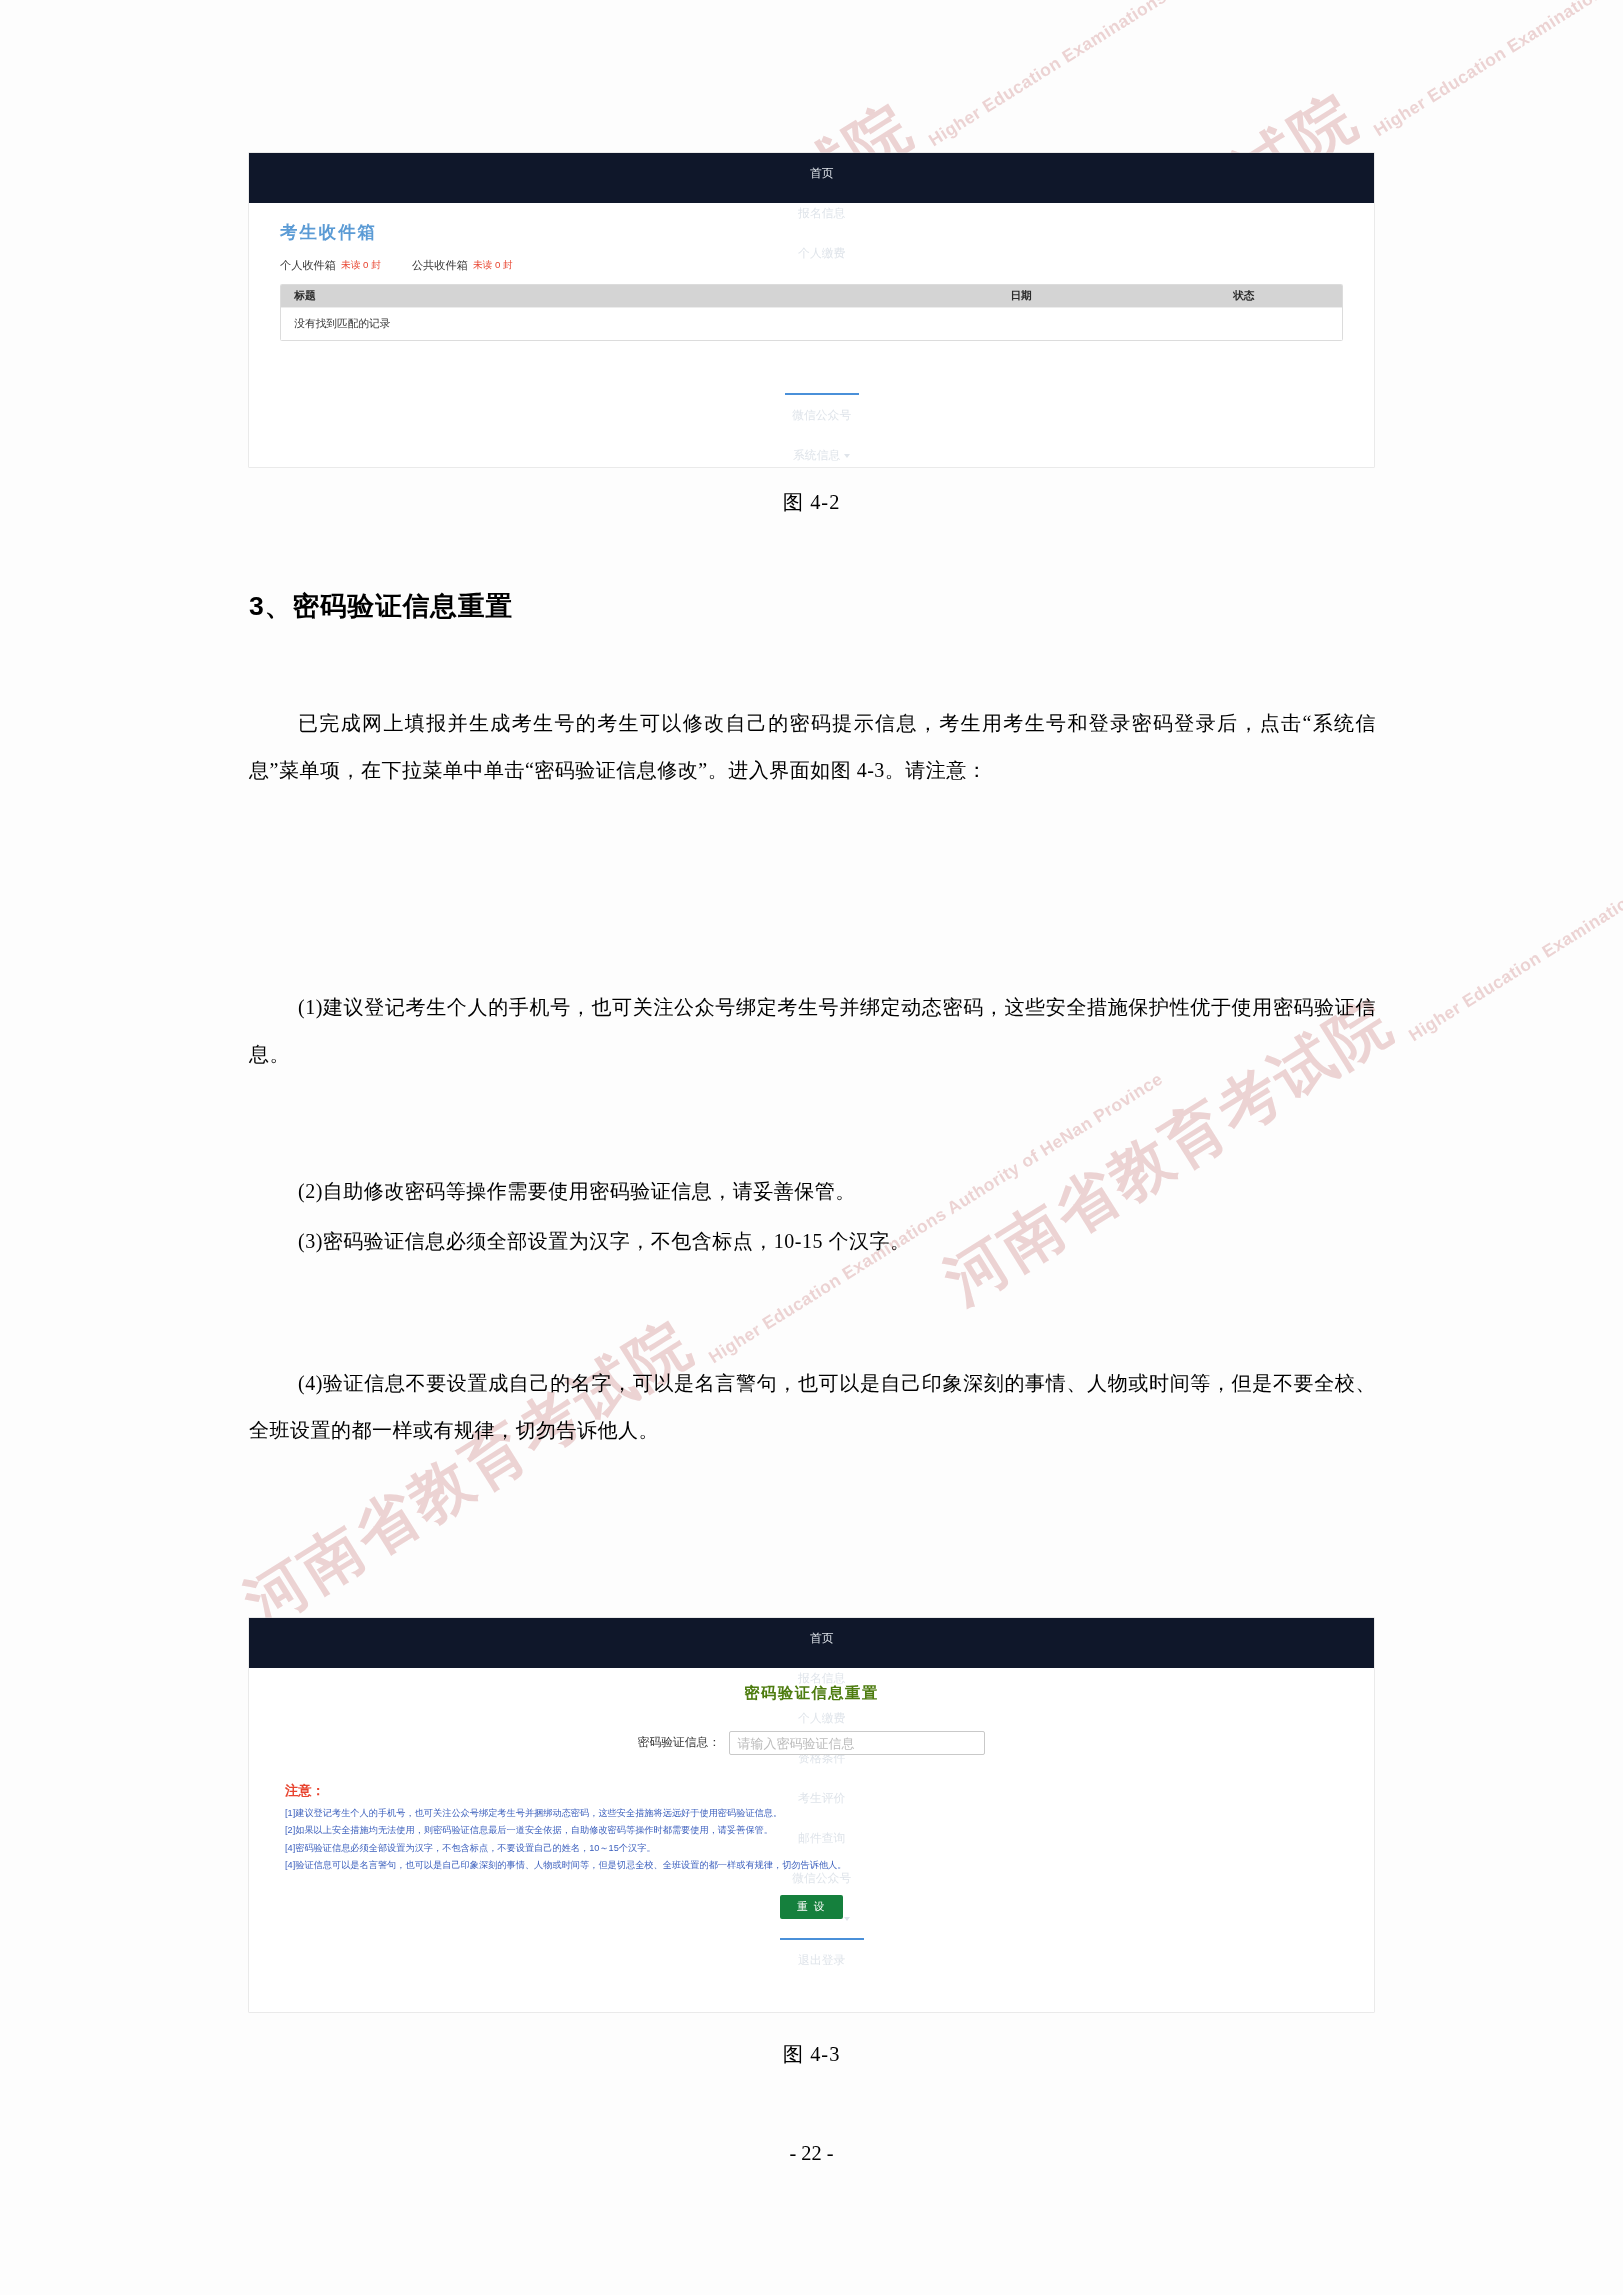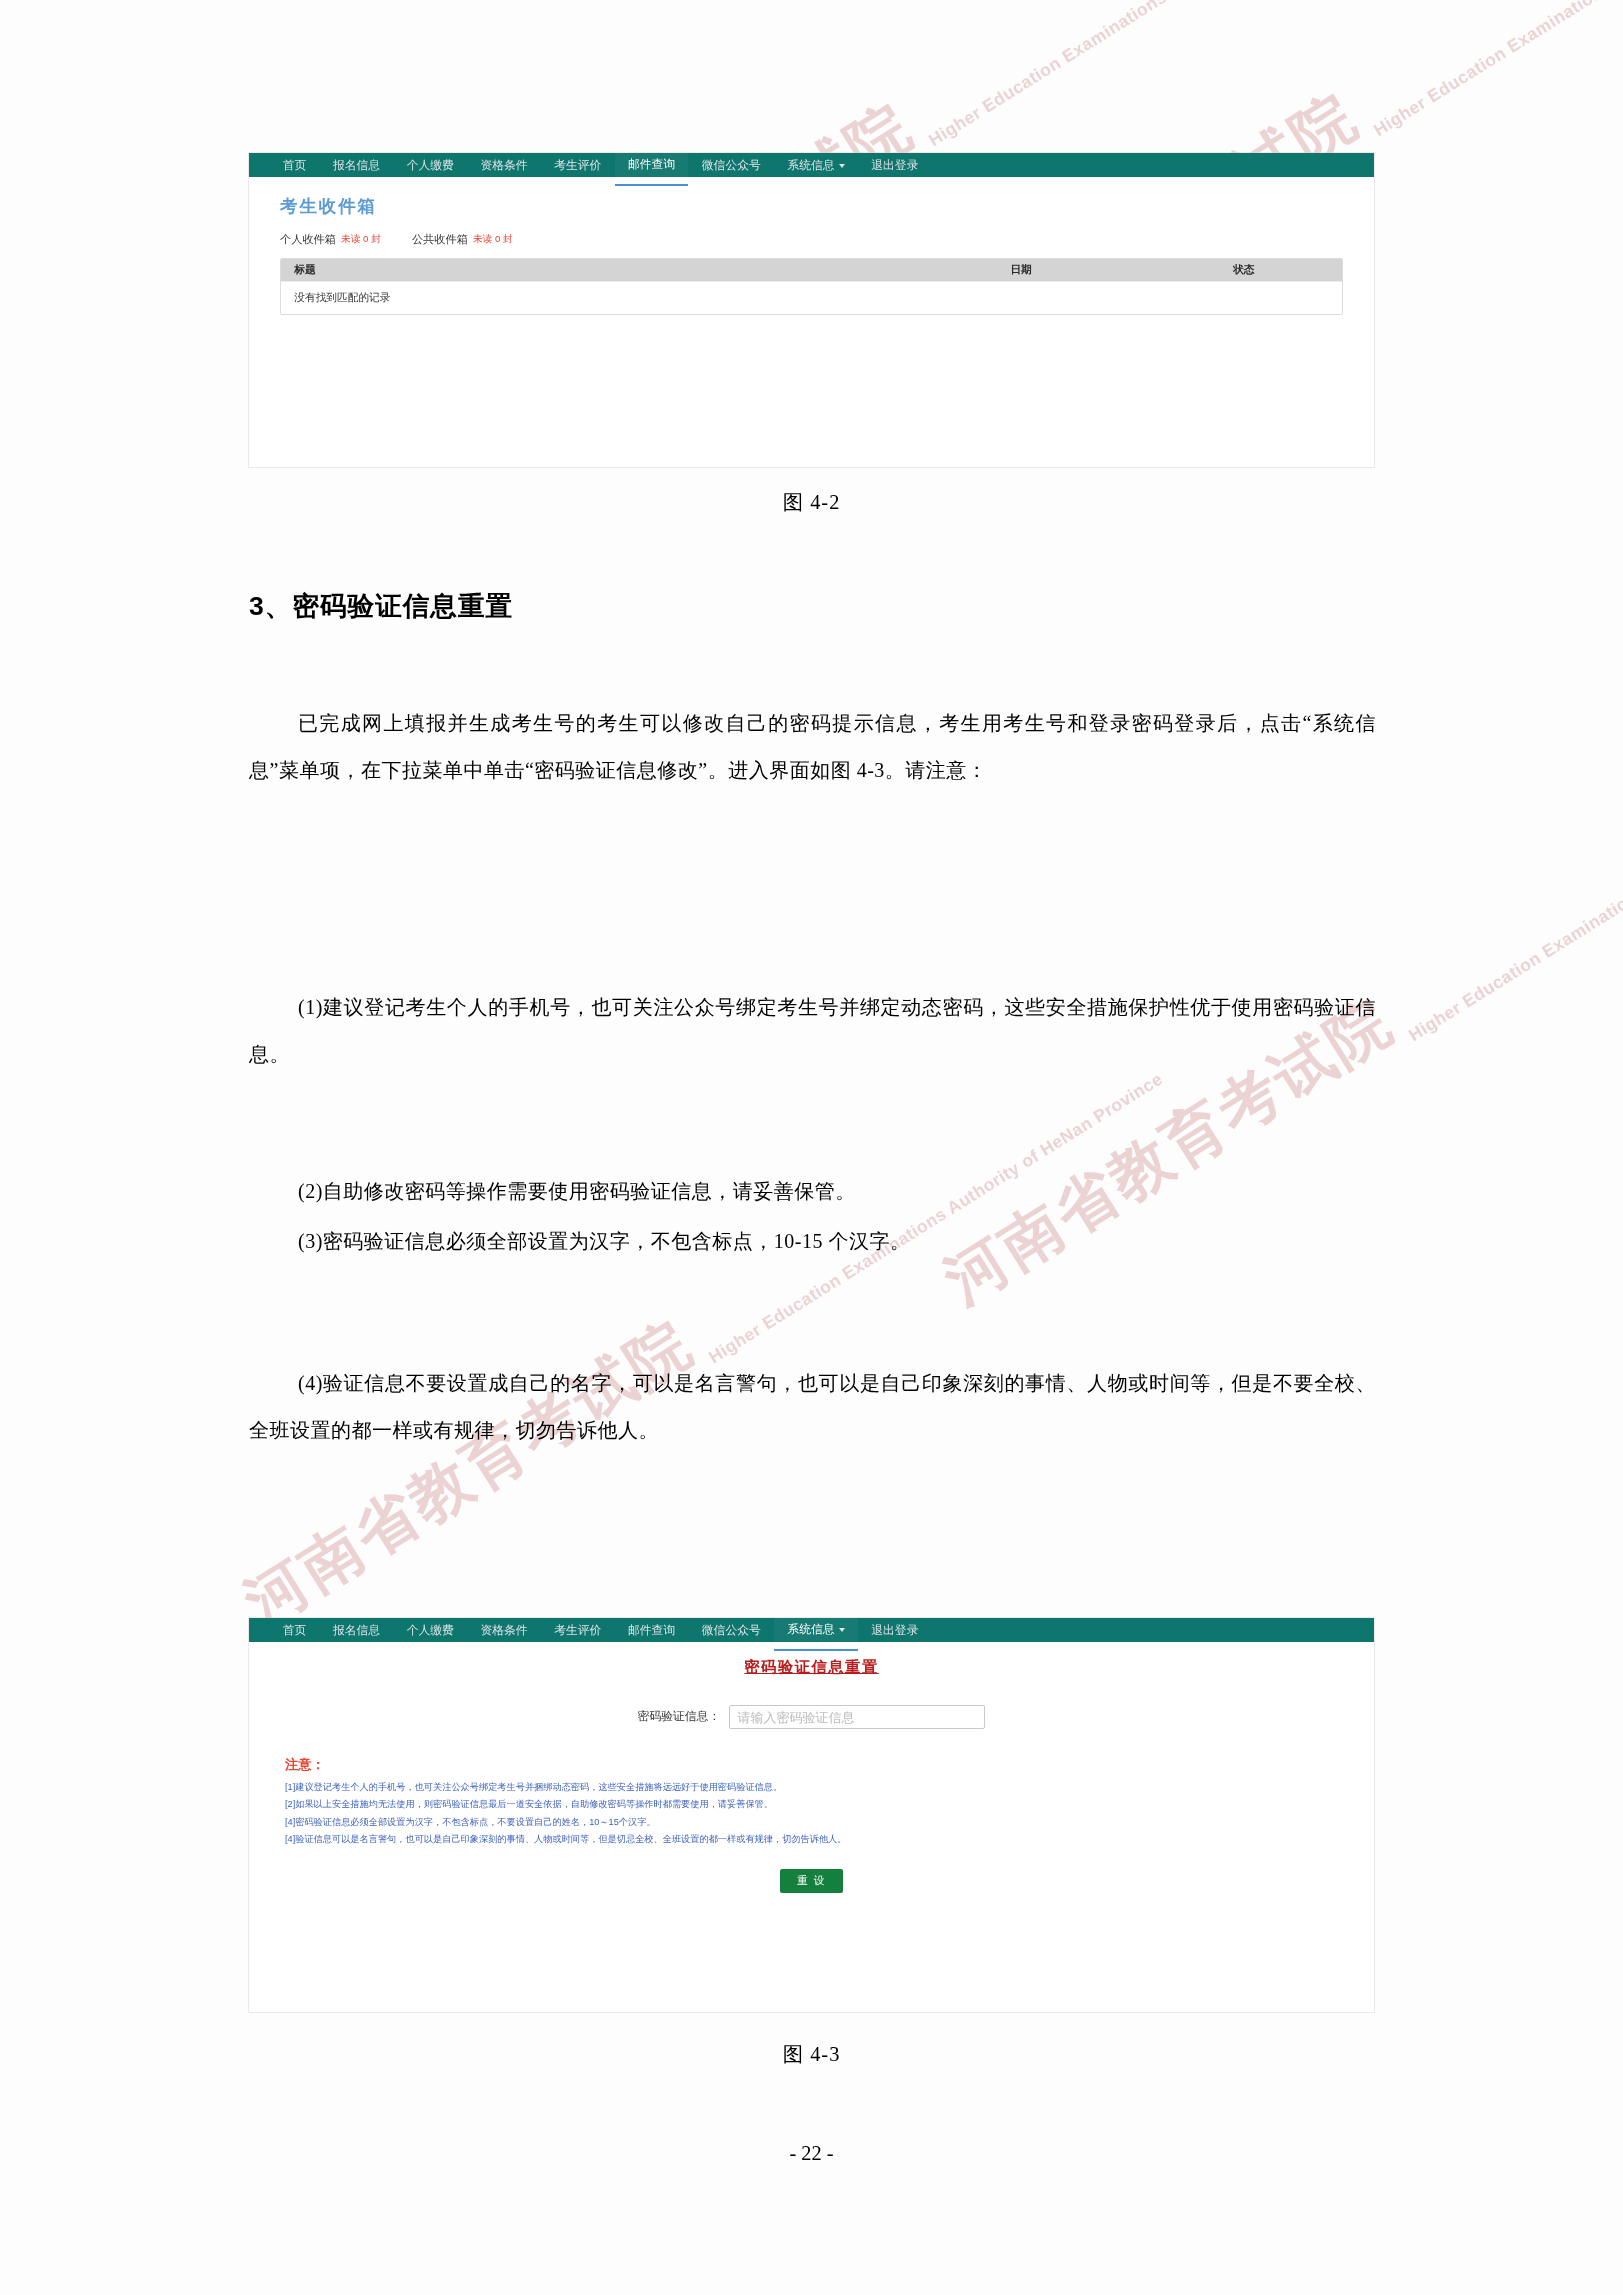--- a/index.html
+++ b/index.html
@@ -60,26 +60,27 @@
   
   .shot {
     position: absolute;
     background: #ffffff;
     box-shadow: 0 0 0 0.5px #d8d8d8;
     overflow: hidden;
   }
   .shot-1 { left: 249px; top: 153px; width: 1125px; height: 314px; }
 
   .nav {
-    background: #0f766e;
-    height: 24px;
+    background: #0f172a;
+    height: 50px;
     display: flex;
     align-items: center;
     padding-left: 20.4px;
     gap: 0px;
+    flex-direction: column;
   }
   .nav-item {
     color: #dfe4ea;
     font-family: "Liberation Sans", sans-serif;
     font-size: 11.8px;
     padding: 0 13.3px;
     height: 40px;
     line-height: 40px;
     white-space: nowrap;
   }
@@ -183,27 +184,26 @@
   .p1 { top: 700px; }
   .p2 { top: 984px; }
   .p3 { top: 1168px; }
   .p4 { top: 1218px; }
   .p5 { top: 1360px; }
 
   
   .shot-2 { left: 249px; top: 1618px; width: 1125px; height: 394px; }
   .reset-title {
     text-align: center;
-    color: #b91c1c;
+    color: #4d7c0f;
     font-family: "Liberation Sans", sans-serif;
     font-size: 15.3px;
     font-weight: bold;
     letter-spacing: 1.5px;
     margin-top: 15.3px;
-    text-decoration: underline;
   }
   .field-row {
     display: flex;
     justify-content: center;
     align-items: center;
     gap: 9.2px;
     margin-top: 26.6px;
   }
   .field-label {
     font-family: "Liberation Sans", sans-serif;

